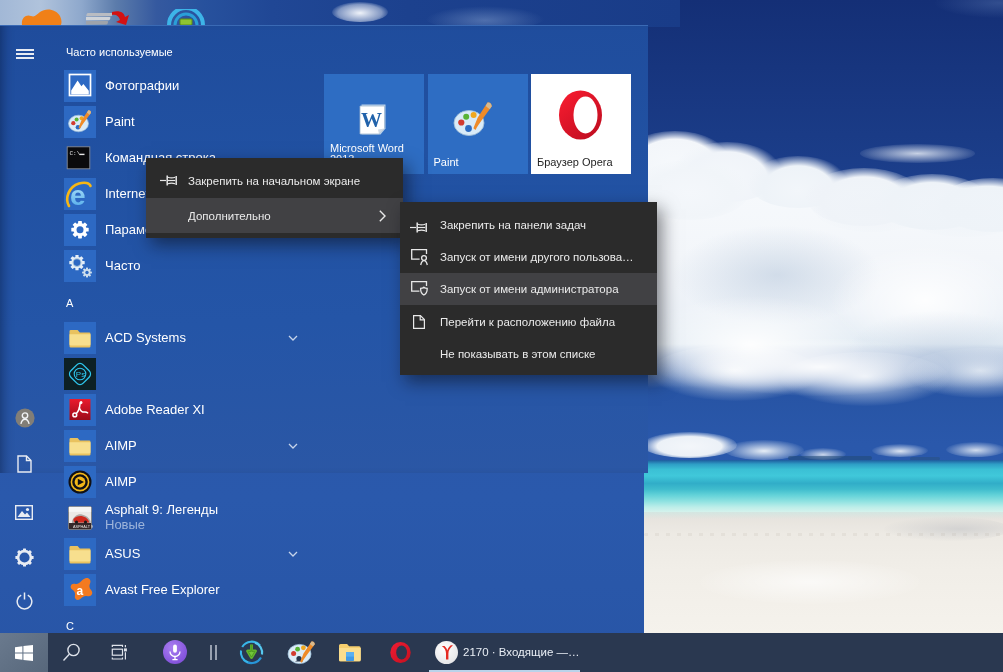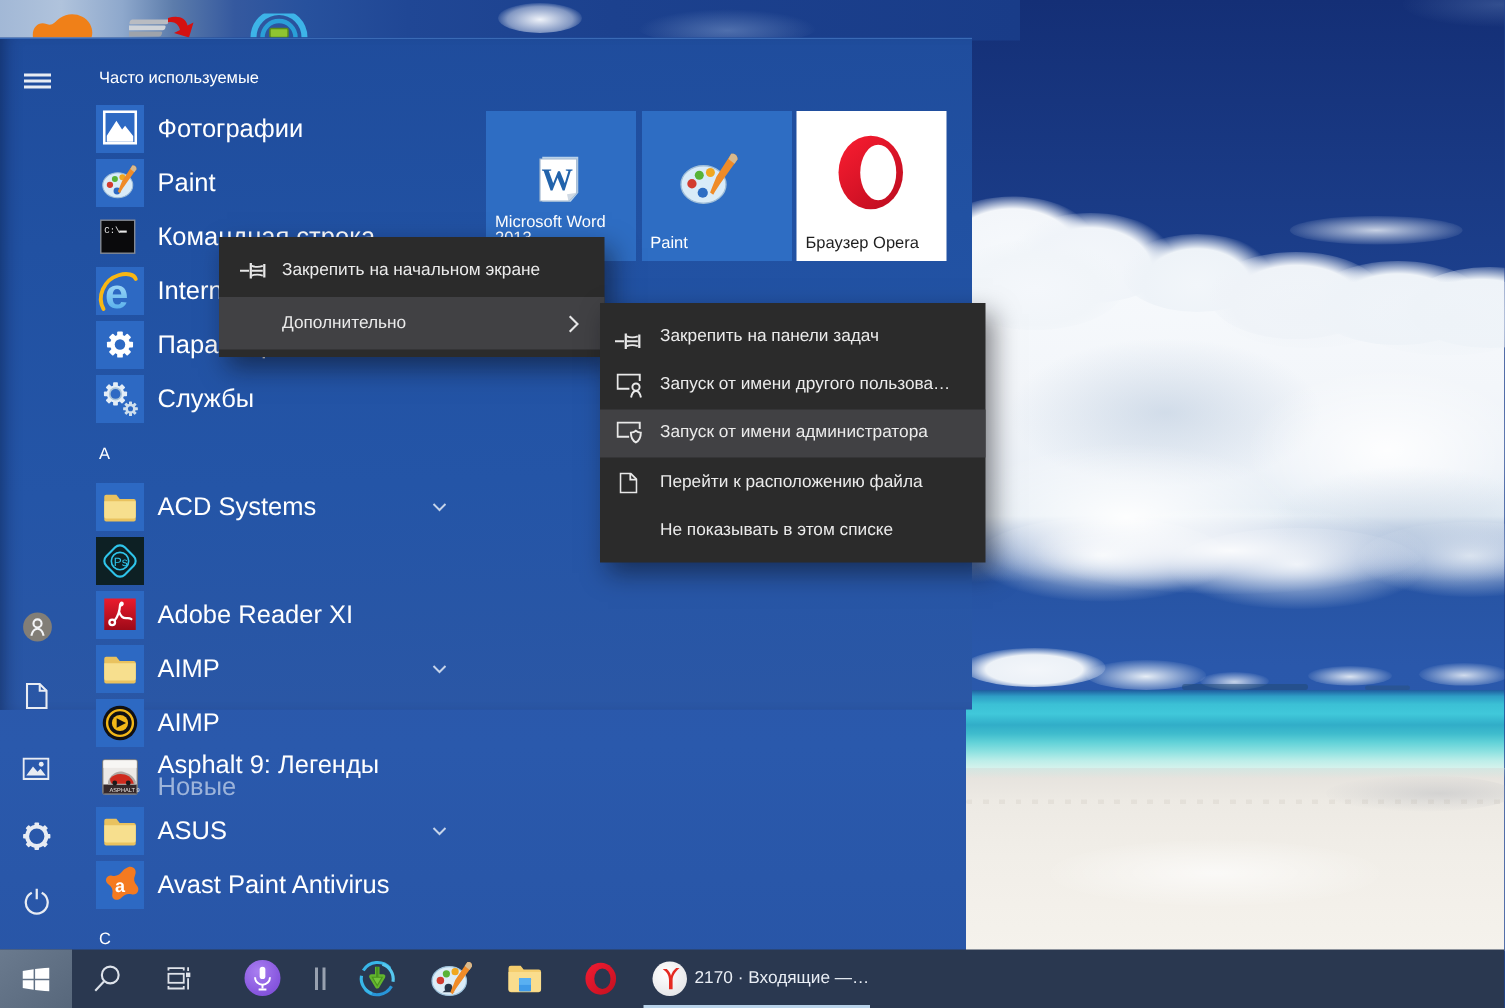--- a/index.html
+++ b/index.html
@@ -11,21 +11,21 @@
   #skytopleft{left:0;top:0;width:680px;height:27px;
     background:linear-gradient(90deg,#a2b8d6 0%,#b0c3dc 6%,#8ea8cc 12%,#5c7cab 17%,#35599f 23%,#27519d 30%,#204795 40%,#1c418e 60%,#193c88 100%);}
   .cloud{position:absolute;border-radius:50%;}
   #sea{left:644px;top:460px;width:359px;height:53px;
     background:linear-gradient(180deg,#1f5c9e 0%,#2e9ec6 8%,#3bc0d5 18%,#40c8da 30%,#31adc8 44%,#3fbccd 55%,#62d2d8 66%,#8fe2e1 78%,#bdeee9 89%,#daf3ed 100%);}
   #sand{left:644px;top:512px;width:359px;height:122px;
     background:linear-gradient(180deg,#e4e1dc 0%,#edeae4 18%,#f1eee8 48%,#f5f2ec 100%);}
   #menu{left:0;top:25px;width:648px;height:448px;
     background:linear-gradient(178deg,#1f4c9c 0%,#2151a2 30%,#2455a7 65%,#2b57a5 100%);
     box-shadow:inset 0 1px 0 #3a6ab5, inset 10px 0 12px -8px rgba(0,10,40,0.45);}
-  .rowtxt{position:absolute;left:105px;color:#fff;font-size:17px;}
+  .rowtxt{position:absolute;left:105px;color:#fff;font-size:13px;}
   .hdr{position:absolute;left:66px;color:#fff;font-size:11px;}
   .itile{position:absolute;left:64px;width:32px;height:32px;background:#2d69c3;}
   .chev{position:absolute;left:287px;width:12px;height:12px;}
   .tile{position:absolute;top:74px;width:100px;height:100px;}
   .tlabel{position:absolute;left:6px;bottom:6px;font-size:11px;color:#fff;}
   .cmenu{position:absolute;background:#2b2b2b;box-shadow:5px 7px 16px rgba(10,10,15,0.5);}
   .ci{position:absolute;left:0;width:100%;color:#ebebeb;font-size:11.5px;}
   .cit{position:absolute;left:42px;top:50%;transform:translateY(-54%);white-space:nowrap;}
   .hl{background:#414144;}
   #taskbar{left:0;top:633px;width:1003px;height:39px;background:#2a3850;}
@@ -290,21 +290,21 @@
             <rect x="25.7" y="21.5" width="2.2" height="2" rx="0.4"></rect>
             <rect x="22" y="17.6" width="2" height="2.2" rx="0.4" transform="rotate(45 23 22.5)"></rect>
             <rect x="22" y="25.2" width="2" height="2.2" rx="0.4" transform="rotate(45 23 22.5)"></rect>
             <rect x="18.1" y="21.5" width="2.2" height="2" rx="0.4" transform="rotate(45 23 22.5)"></rect>
             <rect x="25.7" y="21.5" width="2.2" height="2" rx="0.4" transform="rotate(45 23 22.5)"></rect>
           </g>
         </g>
         <circle cx="23" cy="22.5" r="1.7" fill="#2d69c3"></circle>
       </svg>
     </div>
-  <div class="rowtxt" style="top:225px;line-height:32px;">Службы</div>
+  <div class="rowtxt" style="top:225px;line-height:32px;">Часто</div>
   <div class="hdr" style="top:272px;">A</div>
 
   <div class="itile" style="top:297px;">
       <svg width="32" height="32" viewBox="0 0 32 32">
         <path d="M5.5,9.2 a1.3,1.3 0 0 1 1.3,-1.3 h6.8 l2.2,2.7 h9.4 a1.3,1.3 0 0 1 1.3,1.3 v12.4 a1.3,1.3 0 0 1 -1.3,1.3 h-18.4 a1.3,1.3 0 0 1 -1.3,-1.3 Z" fill="#e9c25f"></path>
         <path d="M5.5,12.2 h21 v10.1 a1.3,1.3 0 0 1 -1.3,1.3 h-18.4 a1.3,1.3 0 0 1 -1.3,-1.3 Z" fill="#f7df8e"></path>
       </svg>
     </div>
   <div class="rowtxt" style="top:297px;line-height:32px;">ACD Systems</div>
   <svg class="chev" style="top:307px;" viewBox="0 0 12 12">
@@ -377,21 +377,21 @@
       <path d="M2,4 L6,8 L10,4" fill="none" stroke="#c6d4ea" stroke-width="1.3"></path>
     </svg>
   <div class="itile" style="top:549px;">
       <svg width="32" height="32" viewBox="0 0 32 32">
         <g transform="translate(16.5,15.5) scale(1.22) translate(-17.5,-14.5)">
           <path d="M21.5,5.2 C24.3,4.2 26.6,6.8 25.3,9.6 C24.4,11.6 24.7,13.3 26.3,15.2 C28.3,17.5 26.4,20.8 23.4,20 C21.2,19.4 19.5,20 17.8,21.9 C15.7,24.2 12.2,22.7 12.9,19.8 C13.4,17.6 12.7,15.9 10.7,14.5 C8.2,12.7 9.7,9.2 12.7,9.8 C15,10.3 16.8,9.5 18.4,7.4 C19.3,6.2 20.4,5.6 21.5,5.2 Z" fill="#f47a20"></path>
         </g>
         <text x="12.6" y="20.6" font-size="12" font-weight="bold" fill="#fff" font-family="Liberation Sans,sans-serif">a</text>
       </svg>
     </div>
-  <div class="rowtxt" style="top:549px;line-height:32px;">Avast Paint Antivirus</div>
+  <div class="rowtxt" style="top:549px;line-height:32px;">Avast Free Explorer</div>
   <div class="hdr" style="top:595px;">C</div>
 
   <div class="tile" style="left:324px;top:49px;background:#2e6dc3;">
     <svg class="abs" style="left:35px;top:30px;" width="29" height="31" viewBox="0 0 29 31">
         <path d="M2.5,0.5 h24 v24 l-5,6 h-19 Z" fill="#b9d2ea"></path>
         <path d="M1,2 h24.5 v22.5 l-5.5,5.5 h-19 Z" fill="#fff" stroke="#9fb6ce" stroke-width="0.8"></path>
         <path d="M25.5,24.5 l-5.5,5.5 l-1,-4.5 Z" fill="#cfd9e4"></path>
         <text x="2" y="22.5" font-size="21" font-weight="bold" fill="#2263ab" font-family="Liberation Serif,serif">W</text>
       </svg>
     <div class="tlabel" style="bottom:20px;">Microsoft Word</div>

